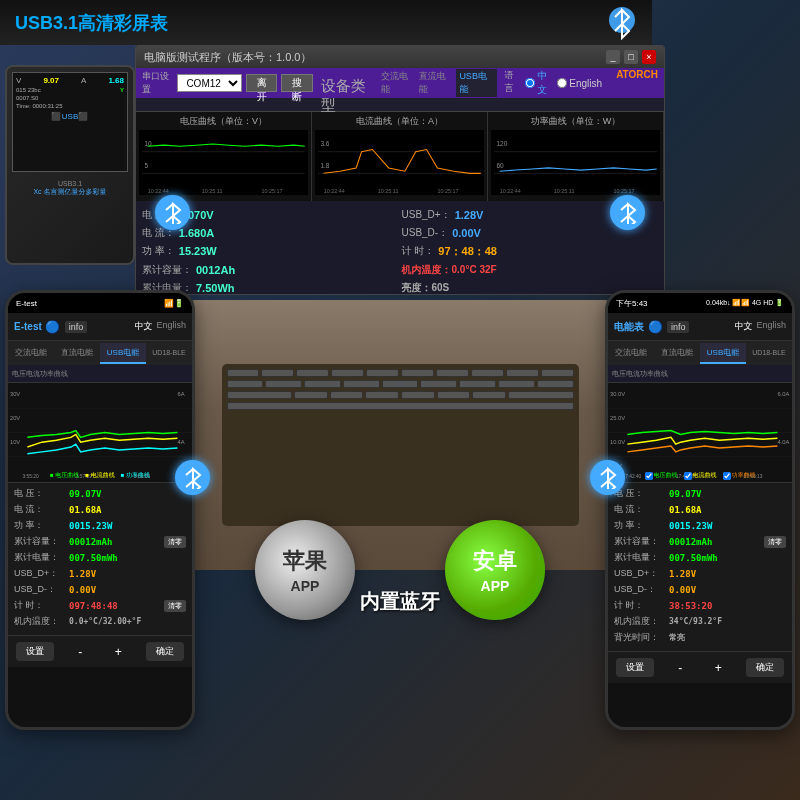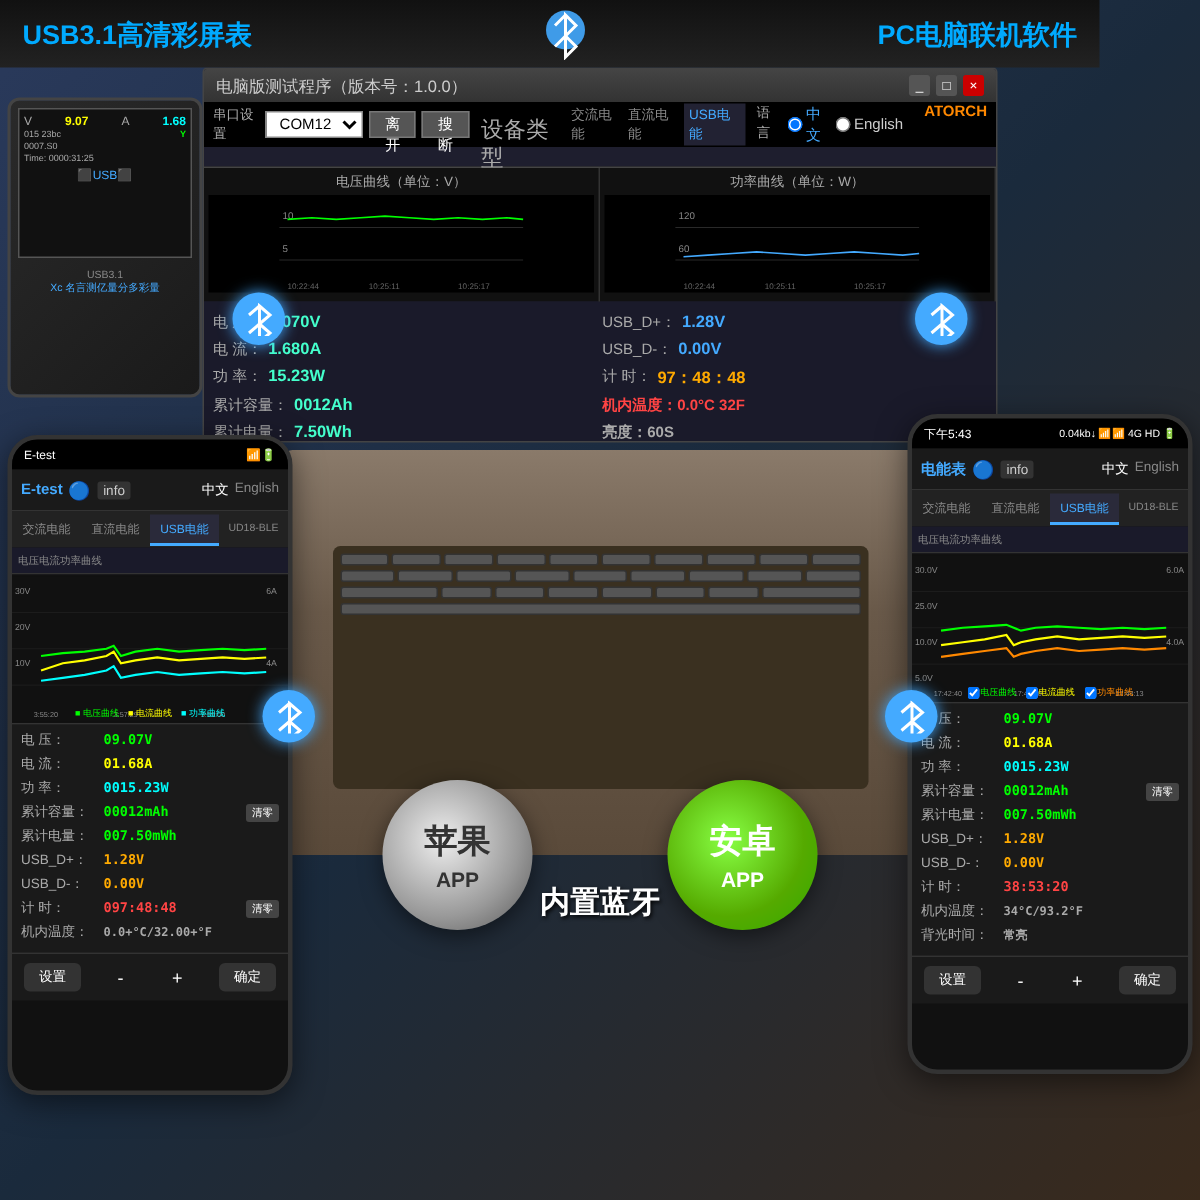--- a/index.html
+++ b/index.html
@@ -18,21 +18,21 @@
       height: 800px;
       position: relative;
       background: linear-gradient(135deg, #2a3a5c 0%, #1a2a3c 50%, #3a2a1c 100%);
     }
 
     
     .top-banner {
       position: absolute;
       top: 0;
       left: 0;
-      width: 733px;
+      width: 652px;
       height: 45px;
       background: linear-gradient(to bottom, #111 0%, #222 100%);
       display: flex;
       align-items: center;
       justify-content: space-between;
       padding: 0 15px;
       z-index: 10;
     }
     .top-banner-left {
       color: #00aaff;
@@ -82,21 +82,21 @@
       display: flex;
       align-items: center;
       justify-content: center;
       color: #fff;
     }
     .pc-btn-min { background: #555; }
     .pc-btn-max { background: #555; }
     .pc-btn-close { background: #c00; }
 
     .pc-toolbar {
-      background: #000000;
+      background: #4c1d95;
       height: 30px;
       display: flex;
       align-items: center;
       padding: 0 6px;
       gap: 8px;
       font-size: 10px;
       color: #ccc;
     }
     .pc-toolbar-section {
       display: flex;
@@ -236,21 +236,21 @@
     .phone-left {
       position: absolute;
       top: 290px;
       left: 5px;
       width: 190px;
       height: 440px;
       z-index: 8;
     }
     .phone-right {
       position: absolute;
-      top: 276px;
+      top: 290px;
       right: 5px;
       width: 190px;
       height: 440px;
       z-index: 8;
     }
 
     .phone-body {
       width: 100%;
       height: 100%;
       background: #111;
@@ -550,21 +550,20 @@
 <div class="main-container">
 
   <div class="top-banner">
     <span class="top-banner-left">USB3.1高清彩屏表</span>
 
     <svg width="30" height="35" viewBox="0 0 30 35">
       <circle cx="15" cy="15" r="13" fill="#4af" opacity="0.9"></circle>
       <path d="M15 5 L22 12 L15 19 L15 5 Z M15 19 L22 26 L15 33 L15 19 Z M15 5 L8 12 M15 19 L8 26" stroke="#fff" stroke-width="2" fill="none"></path>
     </svg>
 
-    <span class="top-banner-right">PC电脑联机软件</span>
   </div>
 
   <div class="pc-software">
     <div class="pc-titlebar">
       <span>电脑版测试程序（版本号：1.0.0）</span>
       <div class="pc-titlebar-buttons">
         <div class="pc-btn pc-btn-min">_</div>
         <div class="pc-btn pc-btn-max">□</div>
         <div class="pc-btn pc-btn-close">×</div>
       </div>
@@ -602,20 +601,35 @@
     <div class="pc-charts-row">
       <div class="pc-chart-panel">
         <div class="pc-chart-title">电压曲线（单位：V）</div>
         <div class="pc-chart-area">
           <svg class="chart-svg" viewBox="0 0 150 60">
             <line x1="0" y1="20" x2="150" y2="20" stroke="#333" stroke-width="0.5"></line>
             <line x1="0" y1="40" x2="150" y2="40" stroke="#333" stroke-width="0.5"></line>
             <text x="2" y="15" fill="#888" font-size="6">10</text>
             <text x="2" y="35" fill="#888" font-size="6">5</text>
             <polyline points="5,15 20,14 35,15 50,14 65,13 80,14 95,15 110,14 125,15 140,14 150,15" fill="none" stroke="#0f0" stroke-width="1"></polyline>
+            <text x="5" y="58" fill="#666" font-size="5">10:22:44</text>
+            <text x="55" y="58" fill="#666" font-size="5">10:25:11</text>
+            <text x="110" y="58" fill="#666" font-size="5">10:25:17</text>
+          </svg>
+        </div>
+      </div>
+      <div class="pc-chart-panel">
+        <div class="pc-chart-title">电流曲线（单位：A）</div>
+        <div class="pc-chart-area">
+          <svg class="chart-svg" viewBox="0 0 150 60">
+            <line x1="0" y1="20" x2="150" y2="20" stroke="#333" stroke-width="0.5"></line>
+            <line x1="0" y1="40" x2="150" y2="40" stroke="#333" stroke-width="0.5"></line>
+            <text x="2" y="15" fill="#888" font-size="6">3.6</text>
+            <text x="2" y="35" fill="#888" font-size="6">1.8</text>
+            <polyline points="5,40 20,38 35,35 40,20 50,18 65,35 80,38 90,20 100,18 110,35 125,38 140,40 150,40" fill="none" stroke="#f80" stroke-width="1"></polyline>
             <text x="5" y="58" fill="#666" font-size="5">10:22:44</text>
             <text x="55" y="58" fill="#666" font-size="5">10:25:11</text>
             <text x="110" y="58" fill="#666" font-size="5">10:25:17</text>
           </svg>
         </div>
       </div>
       <div class="pc-chart-panel">
         <div class="pc-chart-title">功率曲线（单位：W）</div>
         <div class="pc-chart-area">
           <svg class="chart-svg" viewBox="0 0 150 60">

